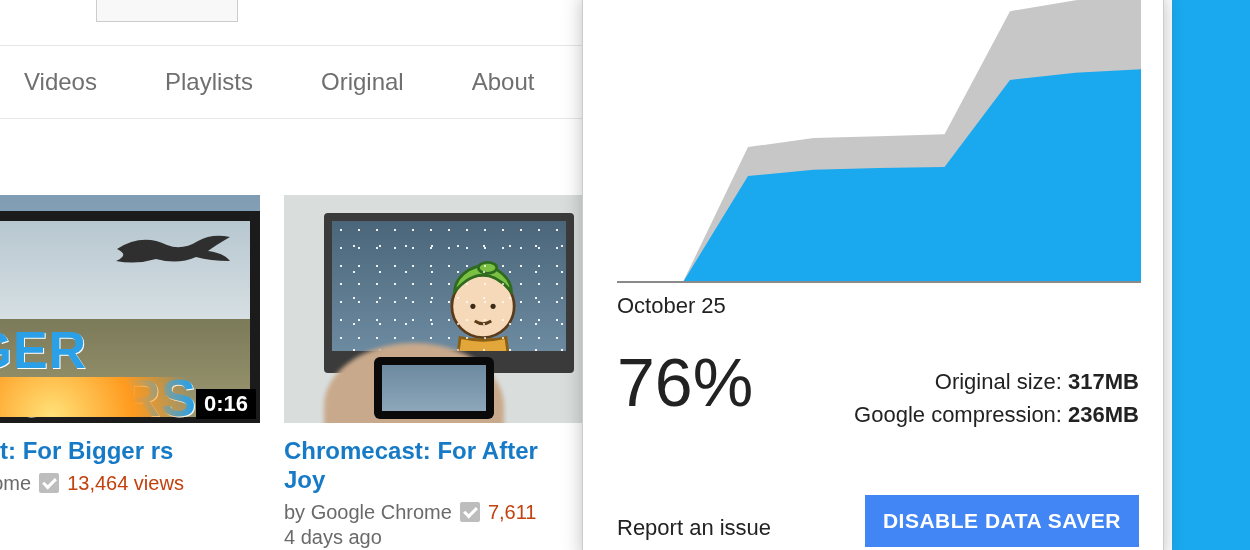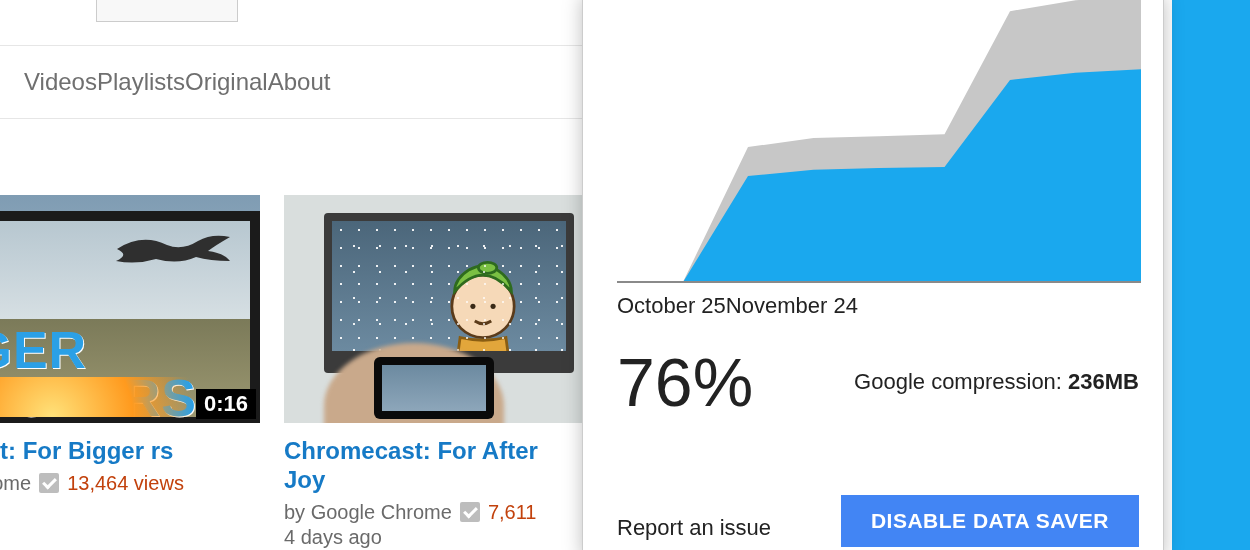--- a/index.html
+++ b/index.html
@@ -2,21 +2,21 @@
 <html><head>
 <meta charset="utf-8">
 <style>
   html,body{margin:0;padding:0;font-family:"Segoe UI",Arial,Helvetica,sans-serif;background:#fff;color:#222;overflow:hidden}
   .stage{position:relative;width:1250px;height:550px;overflow:hidden}
   
   .blue-strip{position:absolute;top:0;right:0;width:78px;height:100%;background:#1aa8ee}
   
   .yt{position:absolute;left:0;top:0;width:700px;height:100%;}
   .searchbox{position:absolute;left:96px;top:-18px;width:140px;height:38px;border:1px solid #ccc;background:#f8f8f8}
-  .tabs{position:absolute;left:0;top:45px;width:700px;border-top:1px solid #e6e6e6;border-bottom:1px solid #e6e6e6;padding:22px 0 22px 0;display:flex;font-size:24px;color:#6f6f6f;padding-left:24px}
+  .tabs{position:absolute;left:0;top:45px;width:700px;border-top:1px solid #e6e6e6;border-bottom:1px solid #e6e6e6;padding:22px 0 22px 0;display:flex;gap:68px;font-size:24px;color:#6f6f6f;padding-left:24px}
   .tab{cursor:pointer}
   .videos{position:absolute;left:-40px;top:195px;display:flex;gap:24px}
   .vcard{width:300px}
   .thumb{position:relative;width:300px;height:228px;background:#888;overflow:hidden}
   .dur{position:absolute;right:4px;bottom:4px;background:#000;color:#fff;font-size:22px;font-weight:600;padding:2px 8px}
   .vtitle{color:#167ac6;font-size:24px;font-weight:600;line-height:1.2;margin-top:14px}
   .byline{margin-top:6px;font-size:20px;color:#6a6a6a;display:flex;align-items:center;gap:8px;flex-wrap:wrap}
   .byline .author{color:#6a6a6a}
   .check{display:inline-block;width:20px;height:20px;background:#bdbdbd;position:relative;border-radius:2px}
   .check::after{content:"";position:absolute;left:4px;top:5px;width:10px;height:5px;border-left:3px solid #fff;border-bottom:3px solid #fff;transform:rotate(-45deg)}
@@ -41,21 +41,21 @@
   .t2 .phone::after{content:"";position:absolute;left:8px;top:8px;right:8px;bottom:8px;background:linear-gradient(#6c8aa0,#8da6ba)}
   
   .popup{position:absolute;left:582px;top:-8px;width:580px;height:560px;background:#fff;border:1px solid #ccc;box-shadow:0 4px 18px rgba(0,0,0,.25)}
   .chart{position:absolute;left:34px;top:0;right:22px;height:290px}
   .axis{position:absolute;left:0;bottom:0;width:100%;height:2px;background:#8a8a8a}
   .dates{position:absolute;left:34px;top:300px;right:22px;display:flex;font-size:22px;color:#222}
   .pct{position:absolute;left:34px;top:350px;font-size:68px;color:#222}
   .sizes{position:absolute;right:24px;top:372px;text-align:right;font-size:22px;color:#222;line-height:1.5}
   .sizes b{font-weight:700}
   .report{position:absolute;left:34px;bottom:12px;font-size:22px;color:#222;cursor:pointer}
-  .disable{position:absolute;right:24px;bottom:6px;background:#4285f4;color:#fff;font-weight:700;letter-spacing:.5px;border:none;padding:14px 30px;font-size:21px;cursor:pointer}
+  .disable{position:absolute;right:24px;bottom:6px;background:#4285f4;color:#fff;font-weight:700;letter-spacing:.5px;border:none;padding:14px 18px;font-size:21px;cursor:pointer}
   svg{display:block}
 </style>
 </head>
 <body>
 <div class="stage">
 
 <div class="blue-strip"></div>
 
 <div class="yt">
   <div class="searchbox"></div>
@@ -126,23 +126,23 @@
 <div class="popup">
   <div class="chart">
     <svg id="chart-svg" viewBox="0 0 524 288" preserveAspectRatio="none" style="width:100%;height:100%">
           <path d="M 0 288 L 0 288 L 65.5 288 L 131 153 L 196.5 144 L 262 142.20000000000002 L 327.5 140.4 L 393 18 L 458.5 7.199999999999989 L 524 2.6999999999999886 L 524 288 Z" fill="#c7c7c7"></path>
           <path d="M 0 288 L 0 288 L 65.5 288 L 131 181.8 L 196.5 175.5 L 262 173.7 L 327.5 172.8 L 393 86.4 L 458.5 79.20000000000002 L 524 75.6 L 524 288 Z" fill="#1aa8ee"></path>
         </svg>
     <div class="axis"></div>
   </div>
   <div class="dates">
     <span>October 25</span>
-    <span>November 24</span>
   </div>
   <div class="pct">76%</div>
   <div class="sizes">
+    <div><span>Original size: </span><b>317MB</b></div>
     <div><span>Google compression: </span><b>236MB</b></div>
   </div>
   <a class="report">Report an issue</a>
   <button class="disable">DISABLE DATA SAVER</button>
 </div>
 
 </div>
 
 </body></html>

